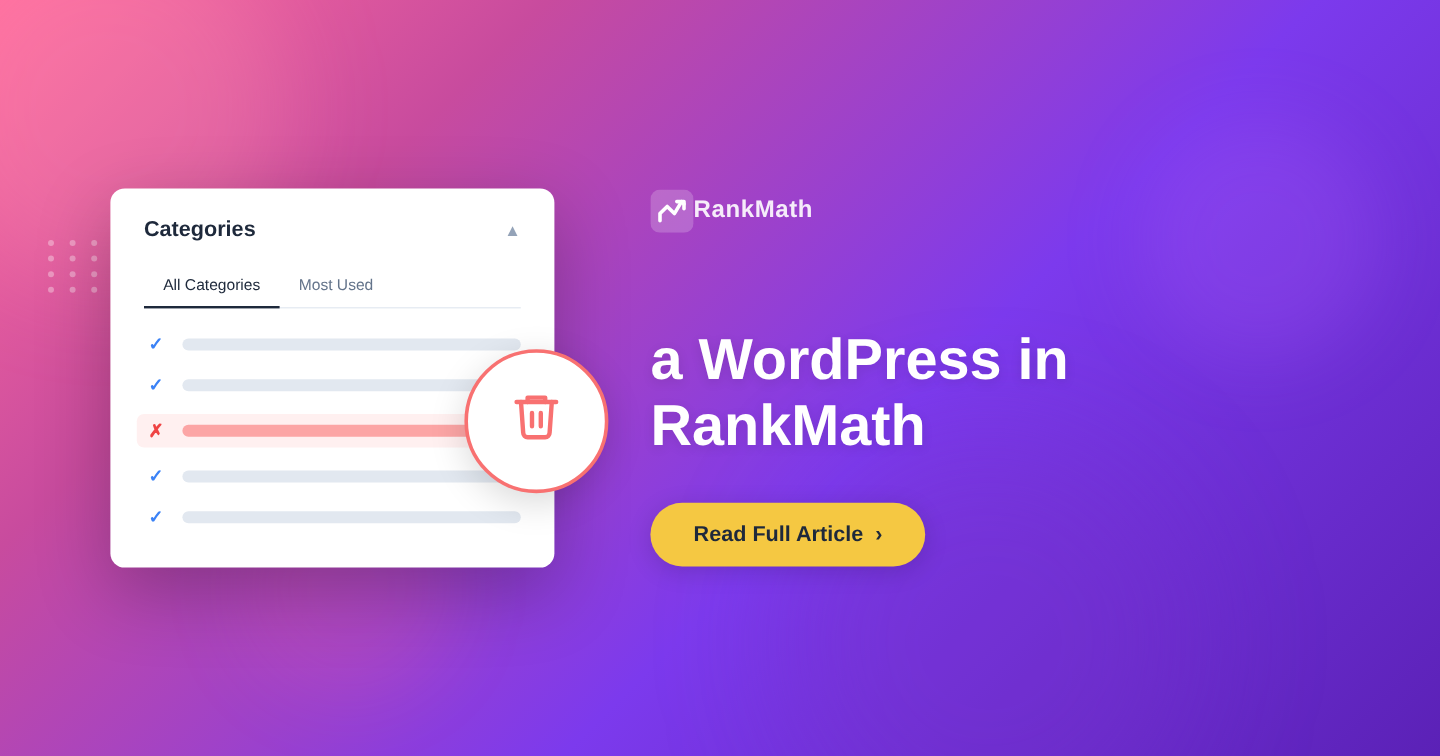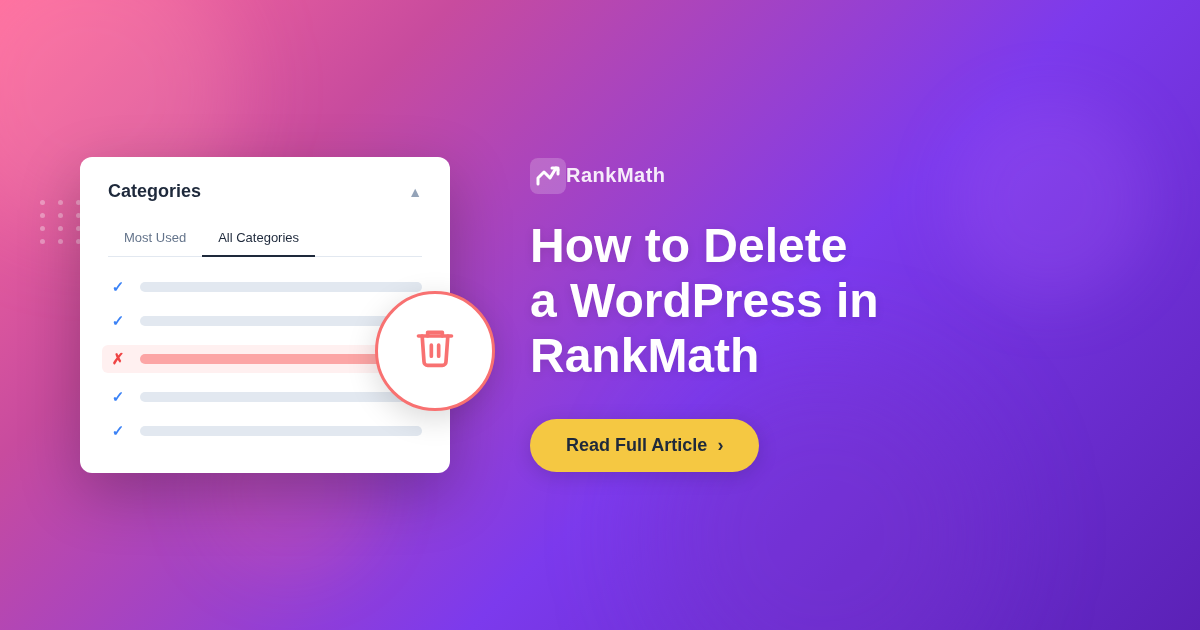--- a/index.html
+++ b/index.html
@@ -87,20 +87,21 @@
       z-index: 2;
     }
 
     .wp-card {
       background: #fff;
       border-radius: 12px;
       padding: 24px 28px 32px;
       width: 370px;
       box-shadow: 0 20px 60px rgba(0,0,0,0.25);
       position: relative;
+      margin-left: 12px;
     }
 
     .wp-card-header {
       display: flex;
       justify-content: space-between;
       align-items: center;
       margin-bottom: 20px;
     }
 
     .wp-card-title {
@@ -292,25 +293,25 @@
   </div>
 
   <div class="left-panel">
     <div class="wp-card">
       <div class="wp-card-header">
         <span class="wp-card-title">Categories</span>
         <span class="collapse-icon">▲</span>
       </div>
 
       <div class="tabs">
+        <div class="tab active">
+          <span>All Categories</span>
+        </div>
         <div class="tab">
           <span>Most Used</span>
-        </div>
-        <div class="tab active">
-          <span>All Categories</span>
         </div>
       </div>
 
       <div class="category-list">
 
         <div class="category-row">
           <div class="check-icon">
             <span class="check-blue">✓</span>
           </div>
           <div class="row-bar long"></div>
@@ -364,21 +365,21 @@
     <div class="brand">
       <svg class="brand-logo" width="36" height="36" viewBox="0 0 36 36" xmlns="http://www.w3.org/2000/svg">
         <rect width="36" height="36" rx="8" fill="rgba(255,255,255,0.2)"></rect>
         <path d="M8 26 L8 20 L14 14 L20 20 L26 10 L28 12" stroke="white" stroke-width="3" fill="none" stroke-linecap="round" stroke-linejoin="round"></path>
         <path d="M22 10 H28 V16" stroke="white" stroke-width="3" fill="none" stroke-linecap="round" stroke-linejoin="round"></path>
       </svg>
       <span class="brand-name">RankMath</span>
     </div>
 
     <div class="headline">
-      <span>How to Delete</span><br>
+      <br>
       <span>a WordPress in</span><br>
       <span>RankMath</span>
     </div>
 
     <button class="cta-button">
       <span>Read Full Article</span>
       <span class="cta-arrow">›</span>
     </button>
   </div>
 </div>

